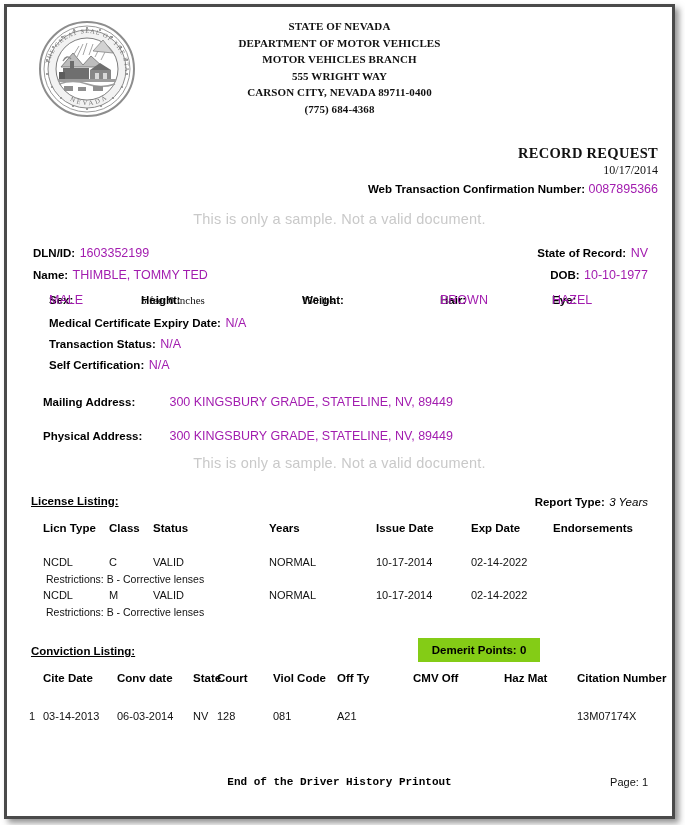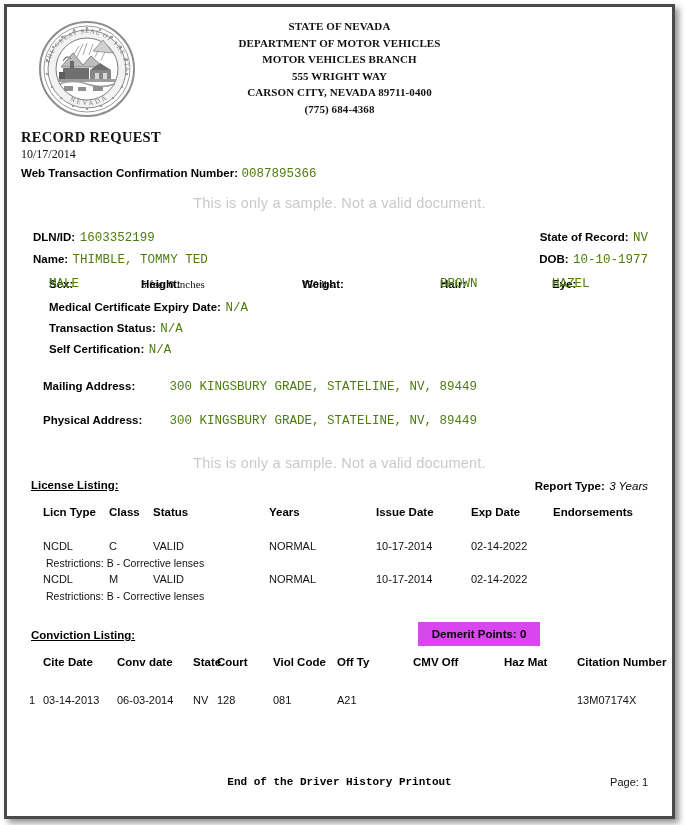--- a/index.html
+++ b/index.html
@@ -63,24 +63,24 @@
     line-height: 16.6px;
     color: #111;
     letter-spacing: 0.1px;
     padding-top: 5px;
   }
 
   .agency div { white-space: nowrap; }
 
   
   .record-block {
-    text-align: left;
+    text-align: right;
     font-family: "Liberation Serif", serif;
     color: #111;
-    margin-top: 4px;
+    margin-top: 20px;
   }
   .rr-title {
     font-weight: bold;
     font-size: 14.5px;
     letter-spacing: 0.3px;
   }
   .rr-date {
     font-size: 12px;
     margin-top: 1px;
   }
@@ -108,23 +108,23 @@
   }
 
   
   .lbl {
     font-family: "Liberation Sans", sans-serif;
     font-weight: bold;
     font-size: 11.5px;
     color: #000;
   }
   .val {
-    font-family: Liberation Mono, monospace;
+    font-family: Liberation Sans, sans-serif;
     font-size: 12.5px;
-    color: #4d7c0f;
+    color: #a21caf;
   }
   .val-sm {
     font-family: "Liberation Serif", serif;
     font-size: 11px;
     color: #111;
   }
 
   
   .ident { position: relative; margin-top: 14px; height: 44px; }
 
@@ -250,21 +250,21 @@
   .cc-haz   { left: 483px; }
   .cc-cit   { left: 556px; }
 
   
   .demerit {
     position: absolute;
     left: 397px;
     top: -4px;
     width: 122px;
     height: 24px;
-    background: #d946ef;
+    background: #84cc16;
     display: flex;
     align-items: center;
     justify-content: center;
     font-family: "Liberation Sans", sans-serif;
     font-weight: bold;
     font-size: 11.5px;
     color: #000;
   }
 
   

